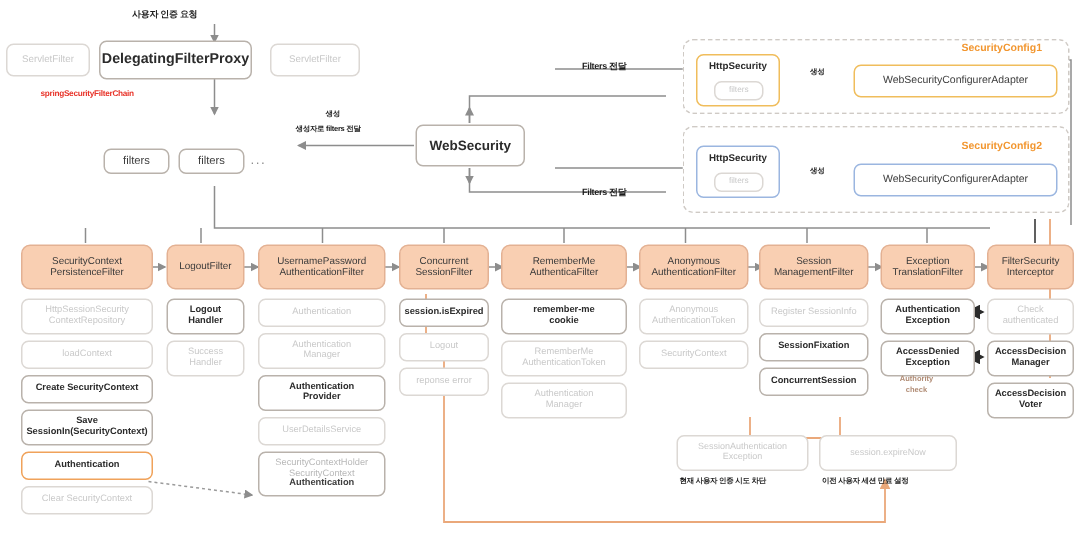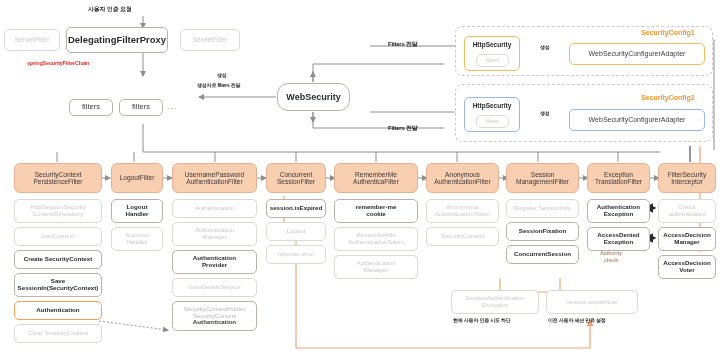--- a/index.html
+++ b/index.html
@@ -131,21 +131,21 @@
     <span class="t">filters</span>
   </div>
   <div class="box" style="left:119px;top:99px;width:44px;height:17px;font-size:7.5px;">
     <span class="t">filters</span>
   </div>
   <div class="dots" style="left:167px;top:101px;">...</div>
 
   <div class="lbl-sm" style="left:217px;top:72px;">생성</div>
   <div class="lbl-sm" style="left:197px;top:82px;">생성자로 filters 전달</div>
 
-  <div class="box" style="left:277px;top:83px;width:73px;height:28px;font-size:9px;border-radius:11px;">
+  <div class="box" style="left:277px;top:83px;width:73px;height:28px;font-size:9px;">
     <span class="t bold">WebSecurity</span>
   </div>
 
   <div class="lbl" style="left:388px;top:40px;">Filters 전달</div>
   <div class="lbl" style="left:388px;top:124px;">Filters 전달</div>
 
   <div class="panel" style="left:455px;top:26px;width:258px;height:50px;">
   </div>
   <div class="lbl-cfg" style="left:641px;top:29px;">SecurityConfig1</div>
   <div class="box yellow-out" style="left:464px;top:36px;width:56px;height:35px;align-items:flex-start;">

